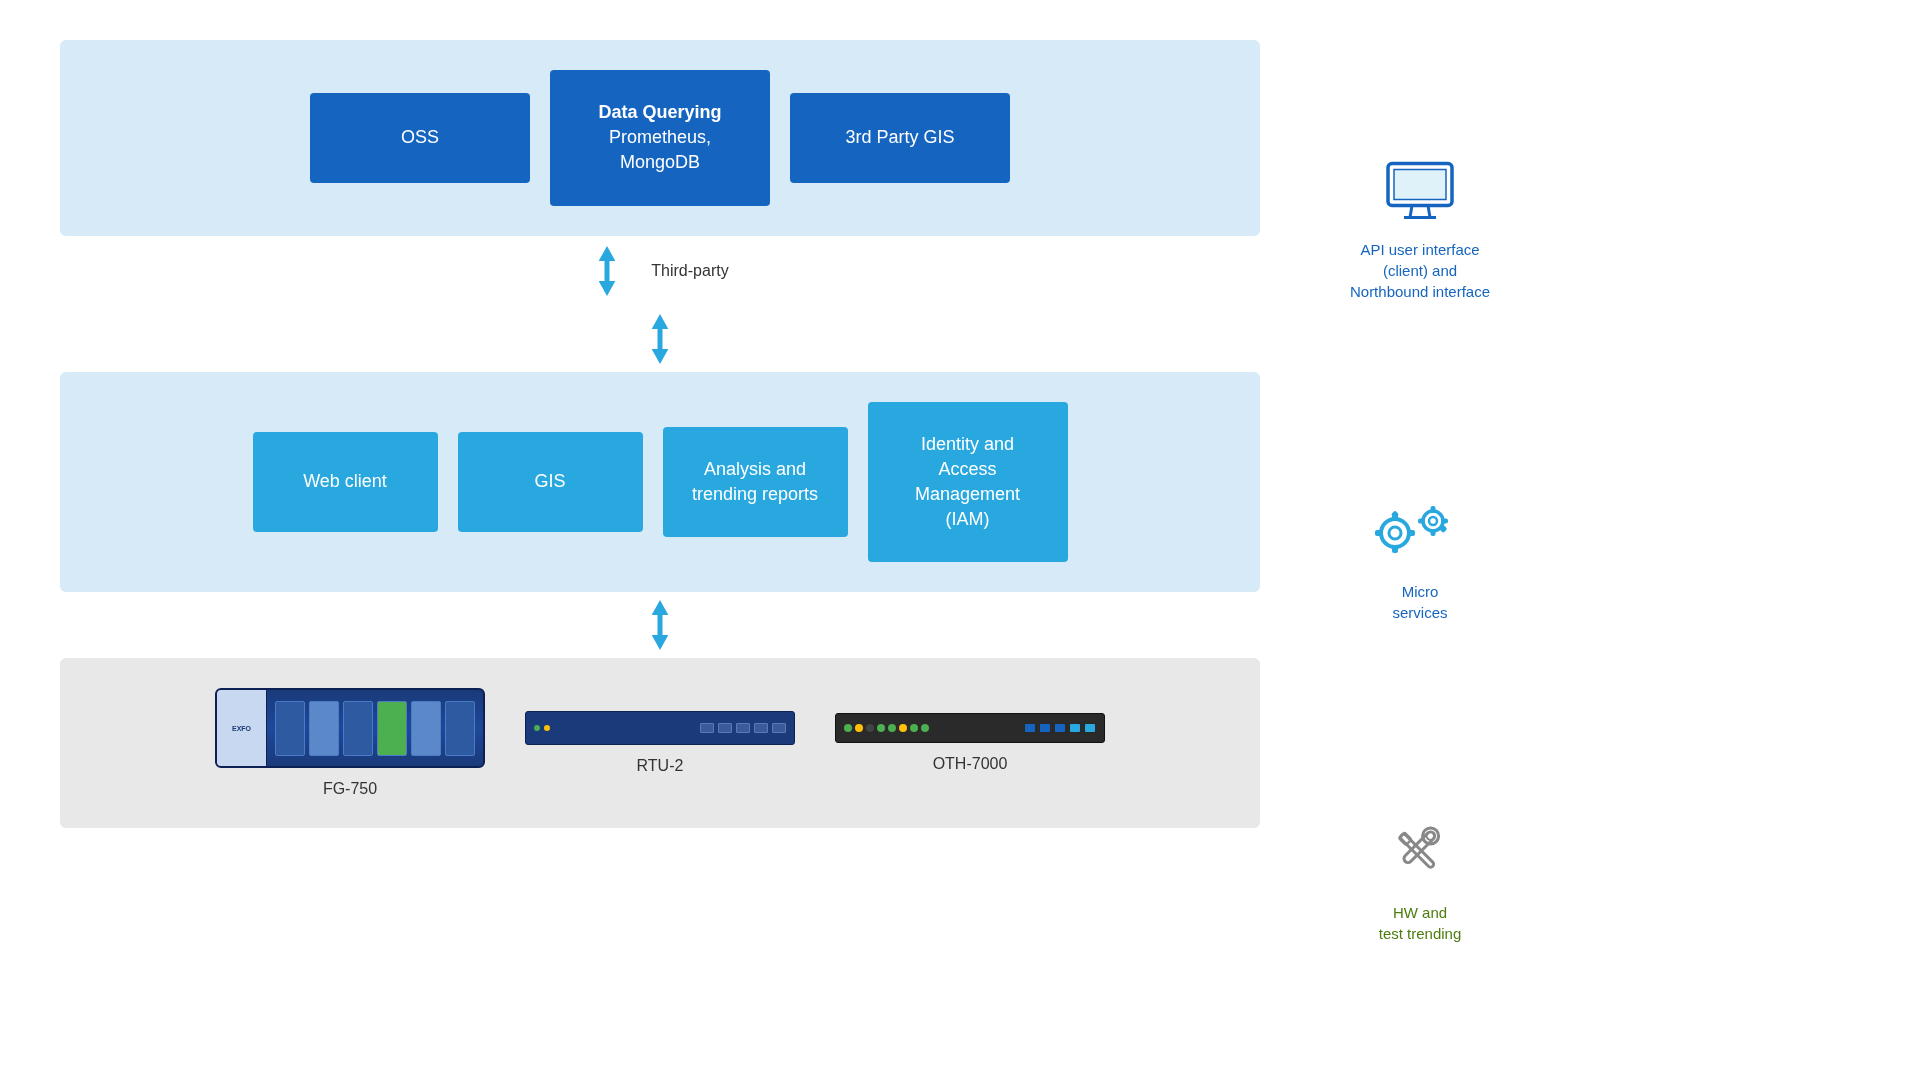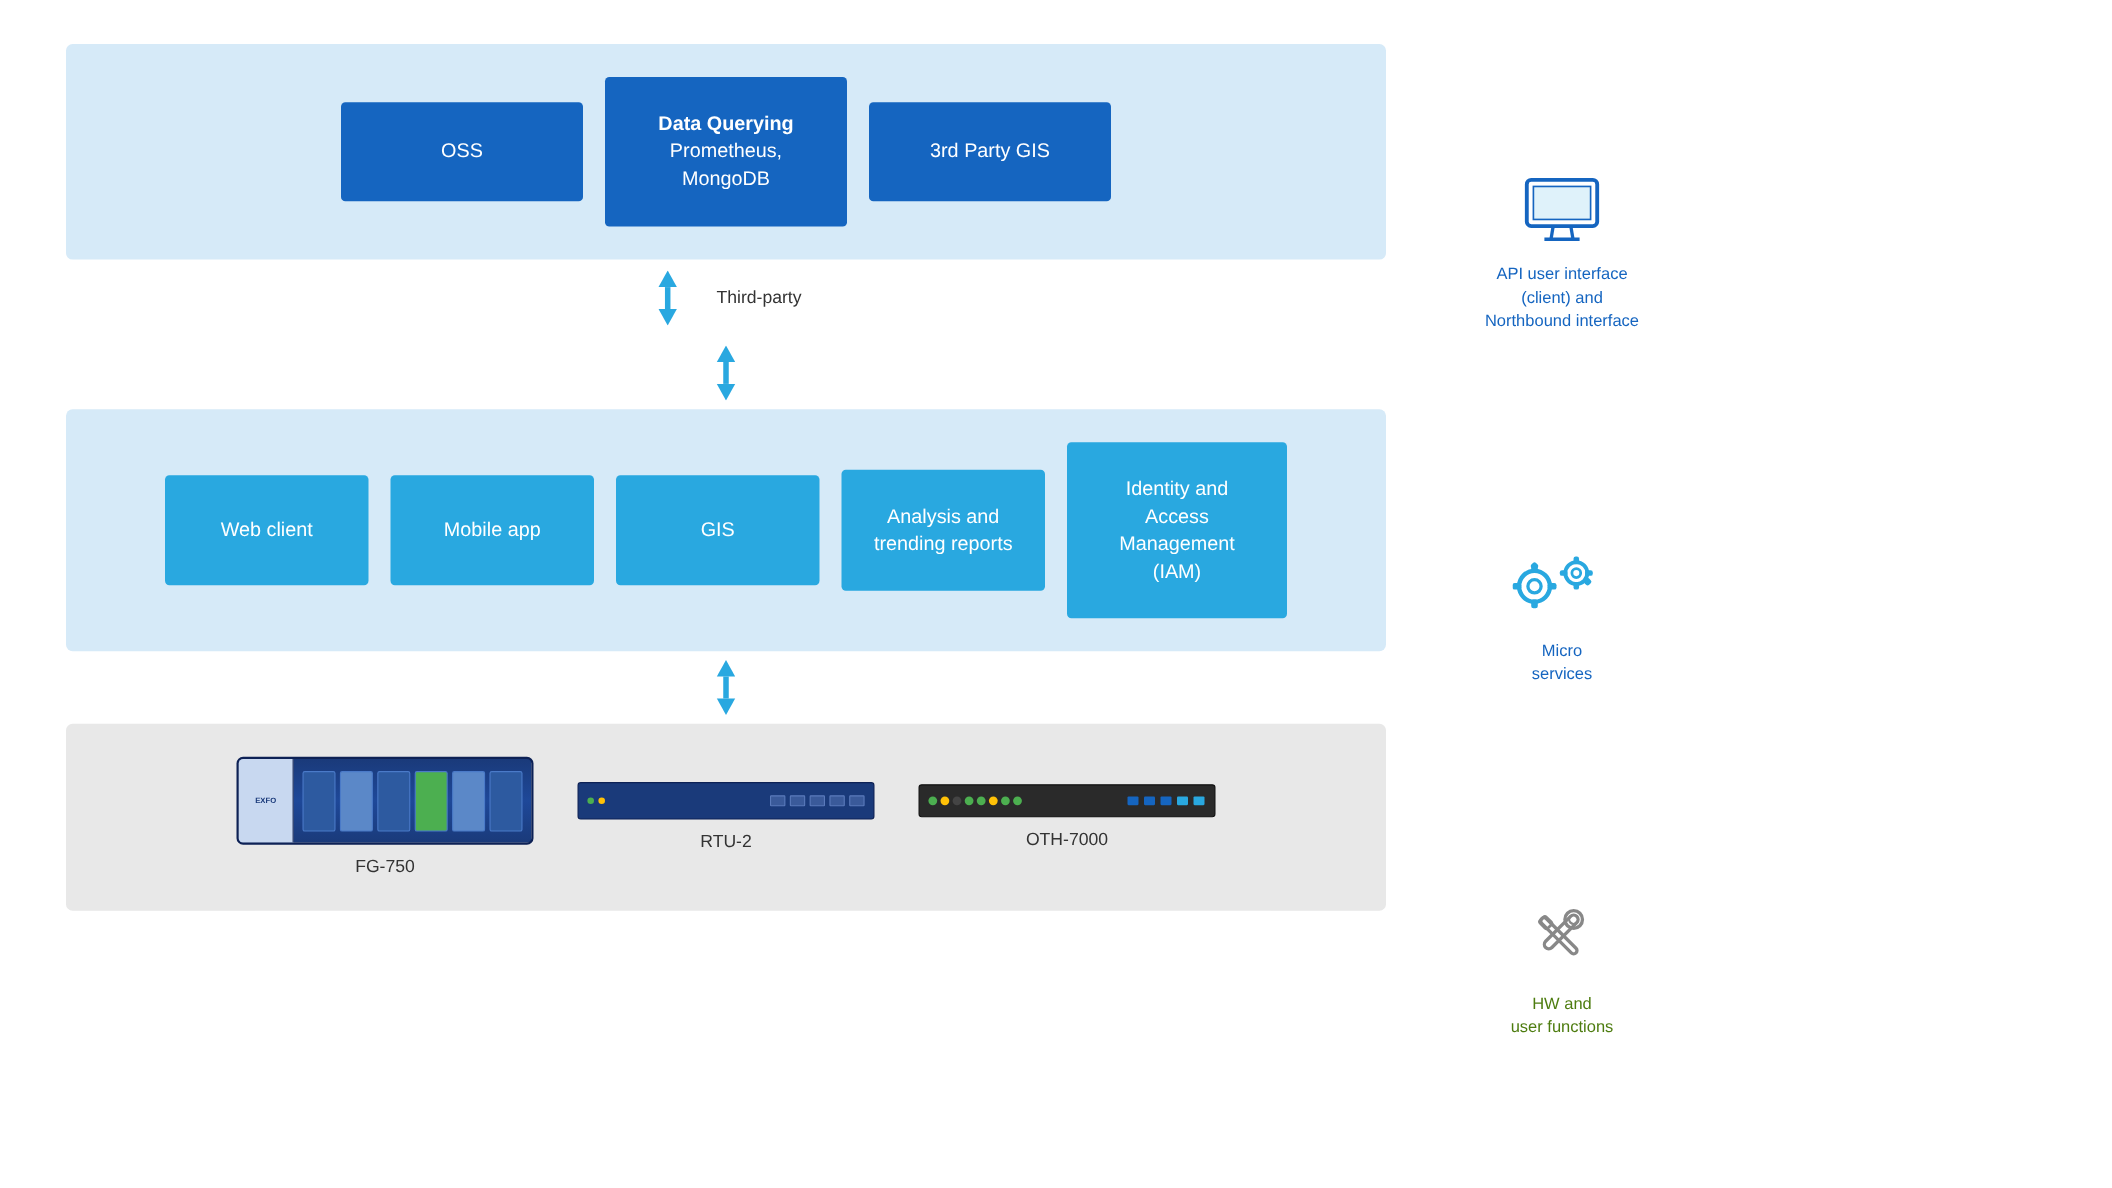--- a/index.html
+++ b/index.html
@@ -340,23 +340,20 @@
       <svg class="double-arrow-svg" viewBox="0 0 32 60">
         <polygon points="16,0 26,18 6,18" fill="#29a8e0"></polygon>
         <rect x="13" y="18" width="6" height="24" fill="#29a8e0"></rect>
         <polygon points="16,60 26,42 6,42" fill="#29a8e0"></polygon>
       </svg>
     </div>
 
     <div class="middle-section">
       <div class="cyan-box">
         <span>Web client</span>
-      </div>
-      <div class="cyan-box">
-        <span>Mobile app</span>
       </div>
       <div class="cyan-box">
         <span>GIS</span>
       </div>
       <div class="cyan-box">
         <div style="line-height:1.4">
           <div>Analysis and</div>
           <div>trending reports</div>
         </div>
       </div>
@@ -498,19 +495,19 @@
           </g>
 
           <g transform="rotate(-45, 40, 35)">
             <rect x="38" y="8" width="6" height="44" rx="3" fill="none" stroke="#888" stroke-width="3"></rect>
             <rect x="37" y="8" width="8" height="10" rx="2" fill="none" stroke="#888" stroke-width="2.5"></rect>
           </g>
         </svg>
       </div>
       <div class="sidebar-label gray">
         <div>HW and</div>
-        <div>user functions</div>
+        <div>test trending</div>
       </div>
     </div>
 
   </div>
 
 </div>
 
 </body></html>

